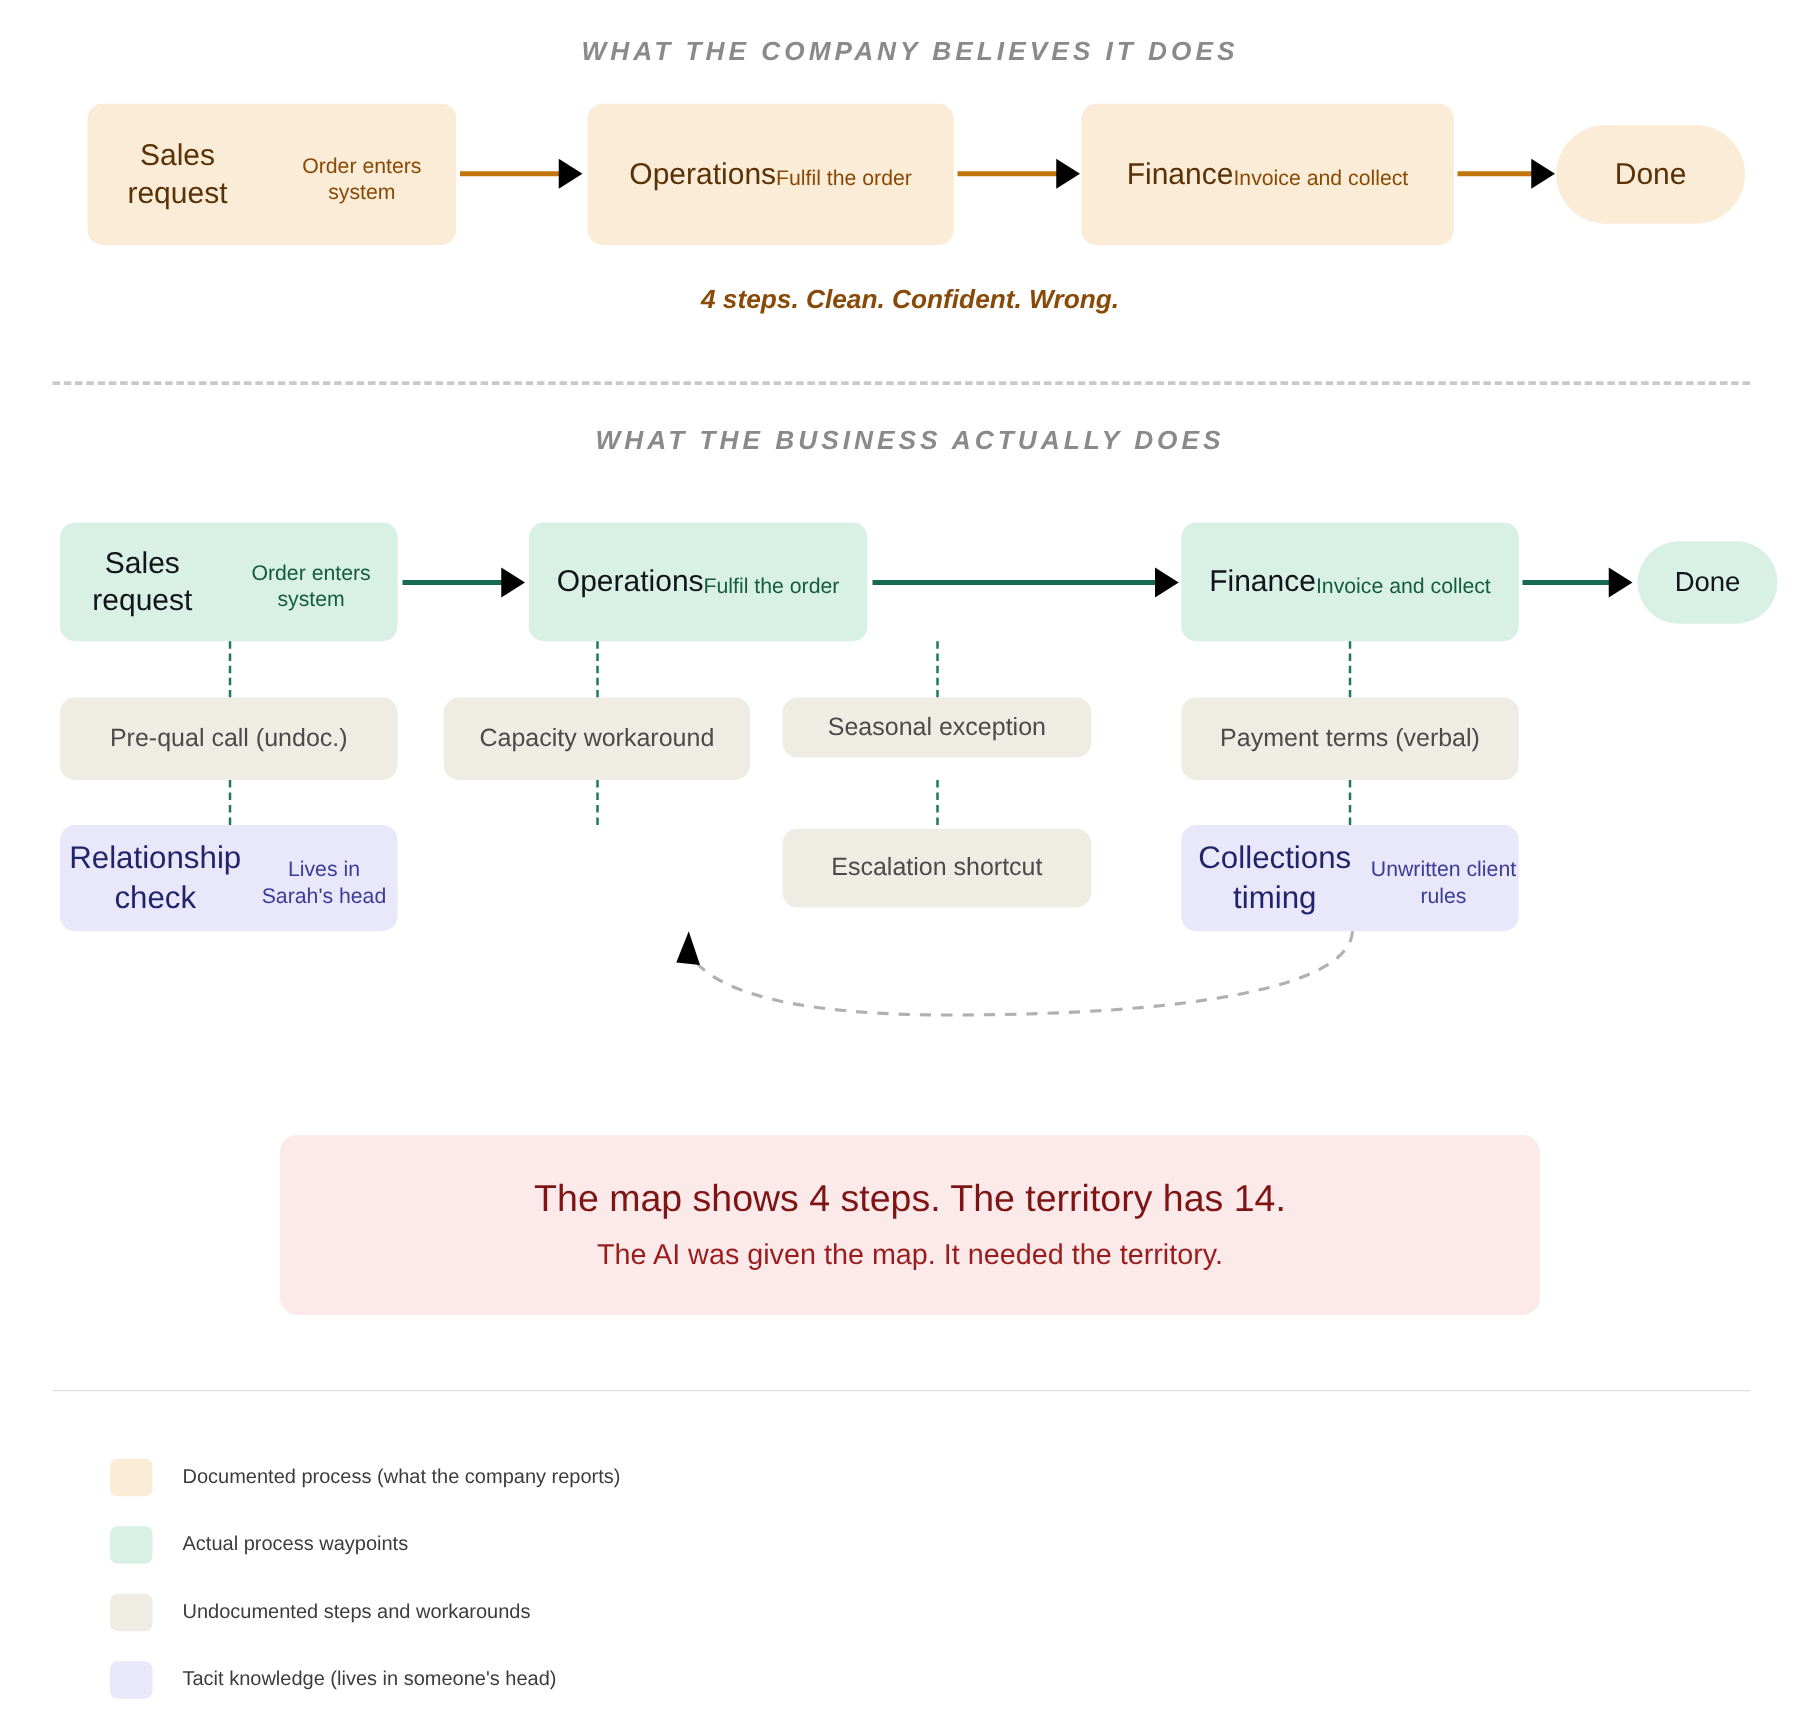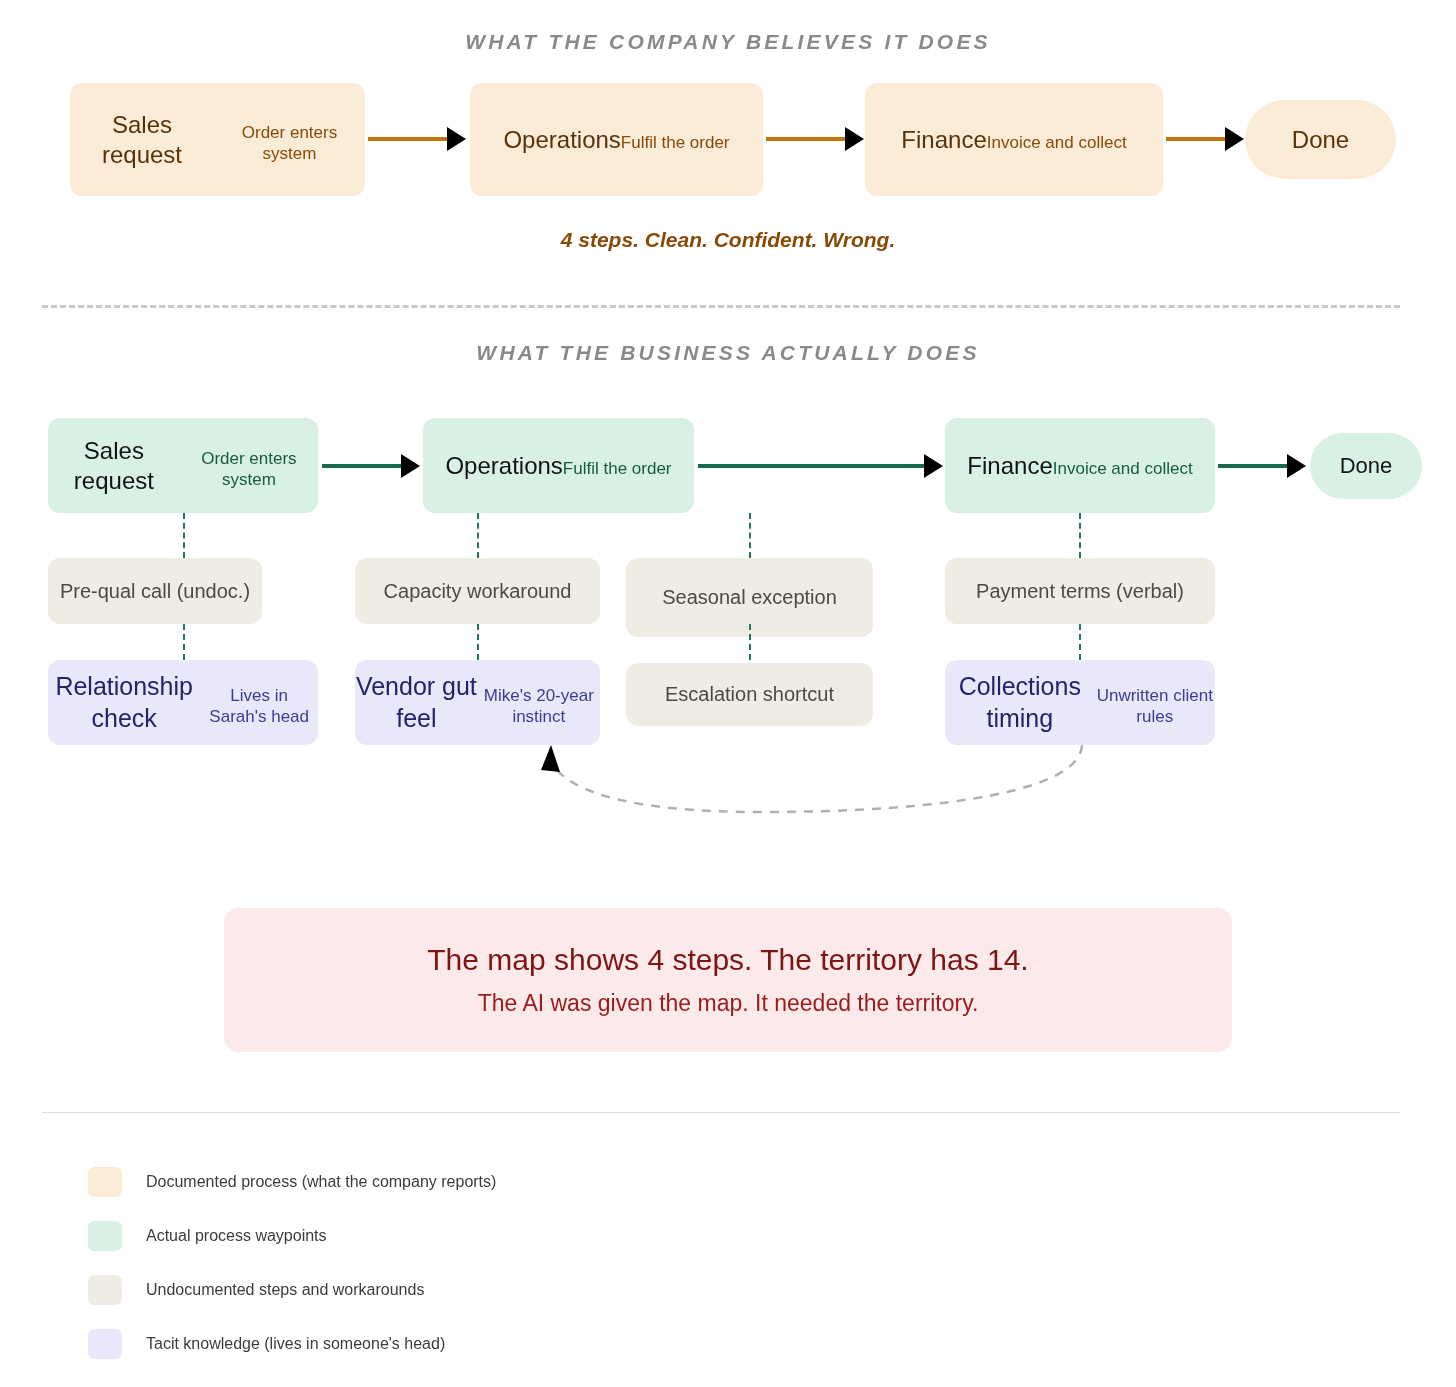--- a/index.html
+++ b/index.html
@@ -228,45 +228,41 @@
 
   <div class="act-pill" style="left:1310px; top:433px; width:112px; height:66px;">
     <span>Done</span>
   </div>
 
   <div class="vdash" style="left:183px; top:513px; height:45px;"></div>
   <div class="vdash" style="left:477px; top:513px; height:45px;"></div>
   <div class="vdash" style="left:749px; top:513px; height:45px;"></div>
   <div class="vdash" style="left:1079px; top:513px; height:45px;"></div>
 
-  <div class="node undoc-node" style="left:48px; top:558px; width:214px; height:66px;">
+  <div class="node undoc-node" style="left:48px; top:558px; width:270px; height:66px;">
     <div class="t">Pre-qual call (undoc.)</div>
   </div>
   <div class="node undoc-node" style="left:355px; top:558px; width:245px; height:66px;">
     <div class="t">Capacity workaround</div>
   </div>
-  <div class="node undoc-node" style="left:626px; top:558px; width:247px; height:79px;">
+  <div class="node undoc-node" style="left:626px; top:558px; width:247px; height:48px;">
     <div class="t">Seasonal exception</div>
   </div>
   <div class="node undoc-node" style="left:945px; top:558px; width:270px; height:66px;">
     <div class="t">Payment terms (verbal)</div>
   </div>
 
   <div class="vdash" style="left:183px; top:624px; height:36px;"></div>
   <div class="vdash" style="left:477px; top:624px; height:36px;"></div>
   <div class="vdash" style="left:749px; top:624px; height:36px;"></div>
   <div class="vdash" style="left:1079px; top:624px; height:36px;"></div>
 
   <div class="node tacit-node" style="left:48px; top:660px; width:270px; height:85px;">
     <div class="t">Relationship check</div>
     <div class="s">Lives in Sarah's head</div>
-  </div>
-  <div class="node tacit-node" style="left:355px; top:660px; width:245px; height:85px;">
-    <div class="t">Vendor gut feel</div>
-    <div class="s">Mike's 20-year instinct</div>
   </div>
   <div class="node undoc-node" style="left:626px; top:663px; width:247px; height:63px;">
     <div class="t">Escalation shortcut</div>
   </div>
   <div class="node tacit-node" style="left:945px; top:660px; width:270px; height:85px;">
     <div class="t">Collections timing</div>
     <div class="s">Unwritten client rules</div>
   </div>
 
   <svg class="loop-svg" width="1456" height="1387">

